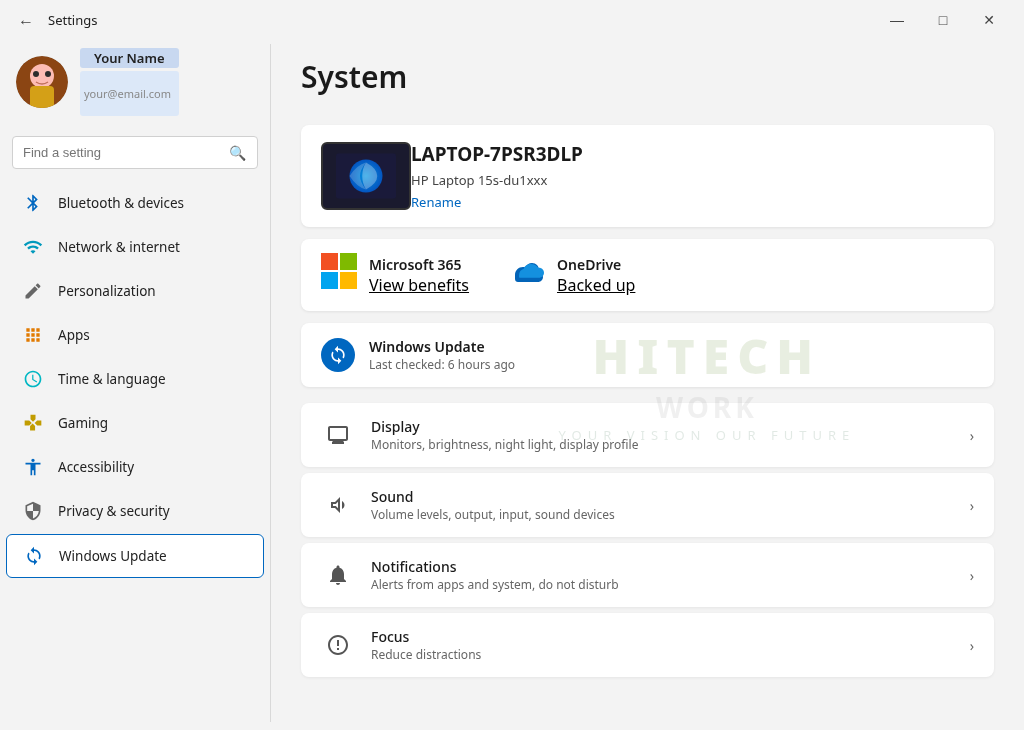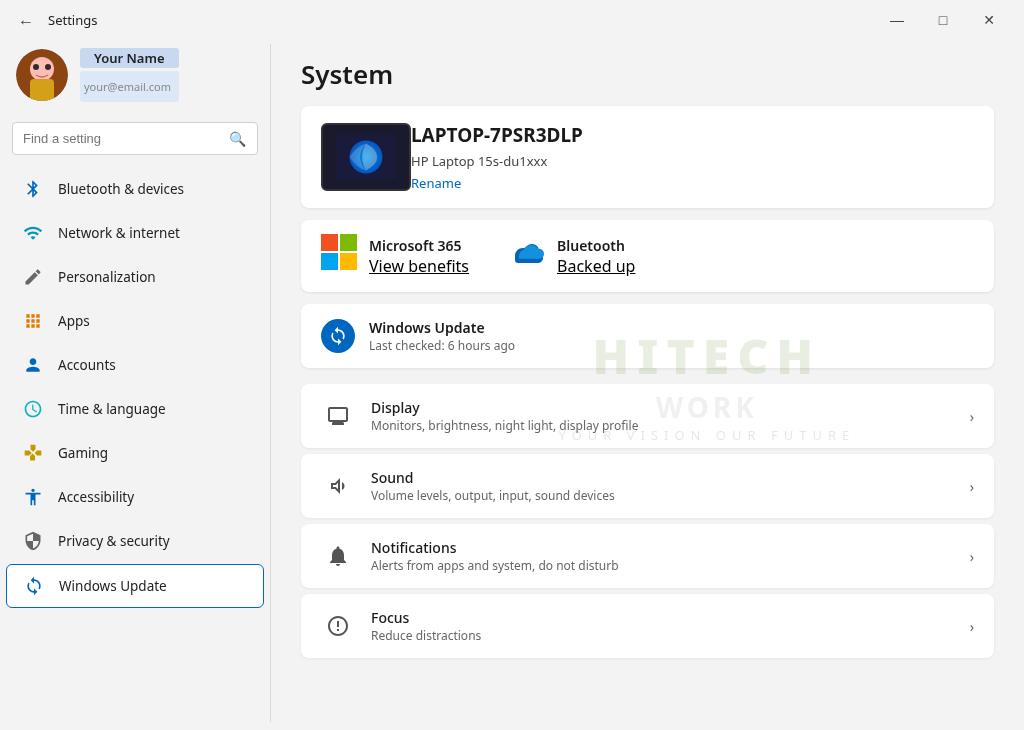--- a/index.html
+++ b/index.html
@@ -100,21 +100,21 @@
       color: #222;
       background: #c8d8f0;
       border-radius: 3px;
       padding: 1px 14px;
     }
     .user-email {
       font-size: 11px;
       color: #888;
       background: #dce8f8;
       border-radius: 3px;
-      padding: 8px 4px;
+      padding: 15px 4px;
       margin-top: 3px;
     }
 
     .search-box {
       margin: 4px 12px 12px 12px;
       display: flex;
       align-items: center;
       background: white;
       border: 1px solid #d0d0d0;
       border-radius: 4px;
@@ -166,24 +166,24 @@
 
     
     .main-content {
       flex: 1;
       background: #f3f3f3;
       overflow-y: auto;
       padding: 20px 30px;
     }
 
     .page-title {
-      font-size: 26px;
+      font-size: 30px;
       font-weight: 600;
       color: #1a1a1a;
-      margin-bottom: 14px;
+      margin-bottom: 28px;
     }
 
     
     .device-card {
       background: white;
       border-radius: 8px;
       padding: 16px 20px;
       display: flex;
       align-items: center;
       margin-bottom: 12px;
@@ -372,28 +372,20 @@
 
     <div class="nav-item">
       <div class="nav-icon icon-orange">
         <svg width="20" height="20" viewBox="0 0 24 24" fill="currentColor">
           <path d="M4 8h4V4H4v4zm6 12h4v-4h-4v4zm-6 0h4v-4H4v4zm0-6h4v-4H4v4zm6 0h4v-4h-4v4zm6-10v4h4V4h-4zm-6 4h4V4h-4v4zm6 6h4v-4h-4v4zm0 6h4v-4h-4v4z"></path>
         </svg>
       </div>
       <span class="nav-label">Apps</span>
     </div>
 
-    <div class="nav-item">
-      <div class="nav-icon icon-blue">
-        <svg width="20" height="20" viewBox="0 0 24 24" fill="currentColor">
-          <path d="M12 12c2.21 0 4-1.79 4-4s-1.79-4-4-4-4 1.79-4 4 1.79 4 4 4zm0 2c-2.67 0-8 1.34-8 4v2h16v-2c0-2.66-5.33-4-8-4z"></path>
-        </svg>
-      </div>
-      <span class="nav-label">Accounts</span>
-    </div>
 
     <div class="nav-item">
       <div class="nav-icon icon-sky">
         <svg width="20" height="20" viewBox="0 0 24 24" fill="currentColor">
           <path d="M11.99 2C6.47 2 2 6.48 2 12s4.47 10 9.99 10C17.52 22 22 17.52 22 12S17.52 2 11.99 2zM12 20c-4.42 0-8-3.58-8-8s3.58-8 8-8 8 3.58 8 8-3.58 8-8 8zm.5-13H11v6l5.25 3.15.75-1.23-4.5-2.67V7z"></path>
         </svg>
       </div>
       <span class="nav-label">Time &amp; language</span>
     </div>
 
@@ -488,21 +480,21 @@
       </div>
       <div class="service-item">
         <div class="service-icon">
           
           <svg width="36" height="36" viewBox="0 0 36 36">
             <path d="M6 22c0-4.5 3.5-8 8-8 0.7 0 1.4 0.1 2 0.3C17.5 12.1 20 10 23 10c4 0 7 3.1 7 7 0 0.4 0 0.7-0.1 1.1C32 19 34 21.3 34 24c0 2.8-2.2 5-5 5H9c-1.7 0-3-1.3-3-3z" fill="#0364b8"></path>
             <path d="M10 22c0-3 2-5.5 4.8-6.3C15.5 12.7 18.5 11 22 11c3 0 5.7 1.5 7.3 3.8 0.2 0 0.4 0 0.7 0 2.8 0 5 2.2 5 5s-2.2 5-5 5H11c-0.6 0-1-0.4-1-1z" fill="#1490df"></path>
           </svg>
         </div>
         <div class="service-info">
-          <span class="service-name">Bluetooth</span>
+          <span class="service-name">OneDrive</span>
           <span class="service-sub">Backed up</span>
         </div>
       </div>
     </div>
 
     <div class="update-card">
       <div class="update-icon">
         <svg width="20" height="20" viewBox="0 0 24 24" fill="white">
           <path d="M12 4V1L8 5l4 4V6c3.31 0 6 2.69 6 6 0 1.01-.25 1.97-.7 2.8l1.46 1.46C19.54 15.03 20 13.57 20 12c0-4.42-3.58-8-8-8zm0 14c-3.31 0-6-2.69-6-6 0-1.01.25-1.97.7-2.8L5.24 7.74C4.46 8.97 4 10.43 4 12c0 4.42 3.58 8 8 8v3l4-4-4-4v3z"></path>
         </svg>

